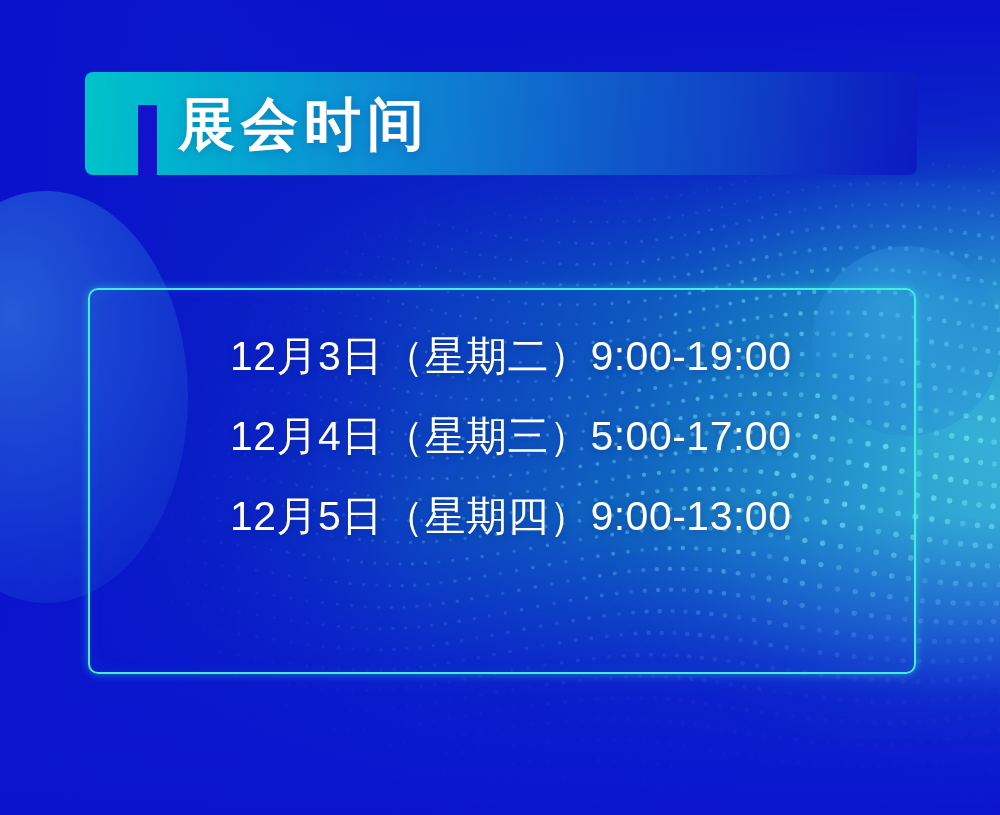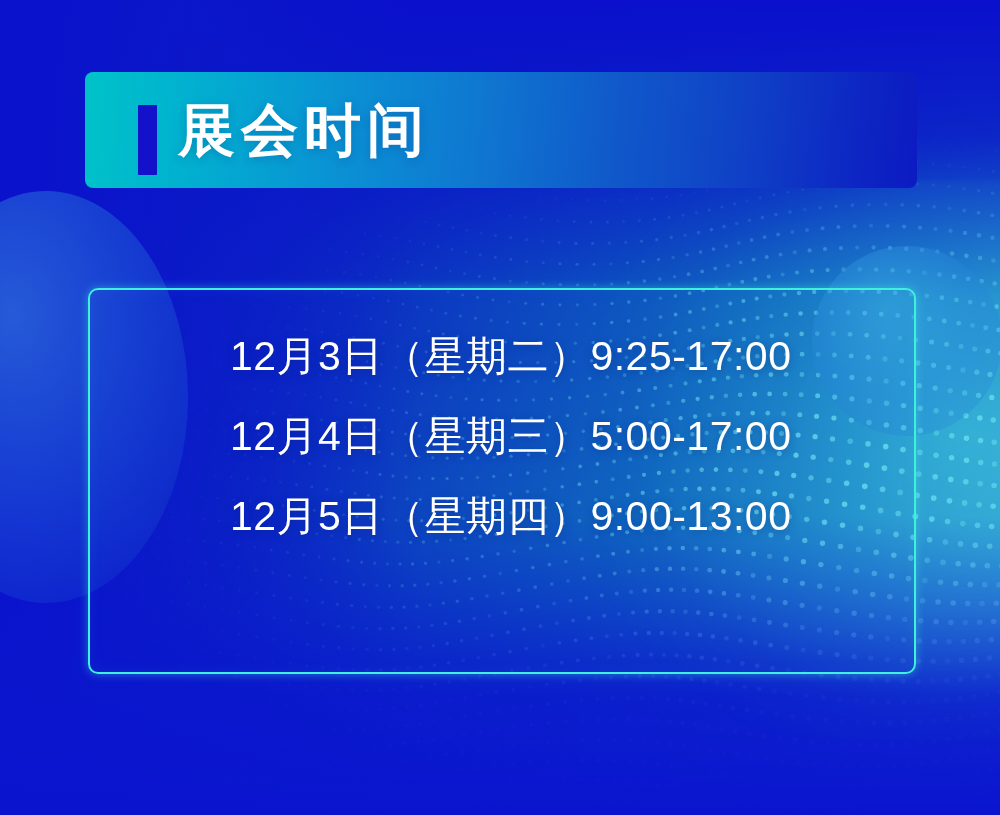--- a/index.html
+++ b/index.html
@@ -53,21 +53,21 @@
     background:radial-gradient(circle at 38% 30%,rgba(70,175,230,0.46) 0%,rgba(45,140,225,0.34) 45%,rgba(30,100,215,0.18) 80%,rgba(25,85,210,0.05) 100%);
     transform:scaleY(1.45);transform-origin:50% 50%;
   }
   .circle-right{
     left:812px;top:246px;width:190px;height:190px;
     background:radial-gradient(circle at 40% 32%,rgba(60,170,228,0.50) 0%,rgba(40,135,222,0.34) 50%,rgba(28,98,212,0.16) 85%,rgba(25,85,208,0.04) 100%);
   }
 
   
   .header-bar{
-    position:absolute;left:85px;top:72px;width:832px;height:116px;
+    position:absolute;left:85px;top:72px;width:832px;height:103px;
     border-radius:8px;
     background:linear-gradient(95deg,
       #00c3c8 0%,
       #00b6ce 9%,
       #05a4d2 20%,
       #0b8ed4 33%,
       #0f76d0 48%,
       #1058ca 64%,
       #0f3fc6 80%,
       #0d25c3 93%,
@@ -2003,19 +2003,19 @@
 
   <div class="header-bar">
     <div class="header-inner">
       <span class="accent-bar"></span>
       <span class="header-title">展会时间</span>
     </div>
   </div>
 
   <div class="content-frame">
     <div class="schedule">
-      <p class="schedule-line">12月3日（星期二）9:25-17:00</p>
+      <p class="schedule-line">12月3日（星期二）9:00-19:00</p>
       <p class="schedule-line">12月4日（星期三）5:00-17:00</p>
       <p class="schedule-line">12月5日（星期四）9:00-13:00</p>
     </div>
   </div>
 
 </div>
 
 </body></html>

